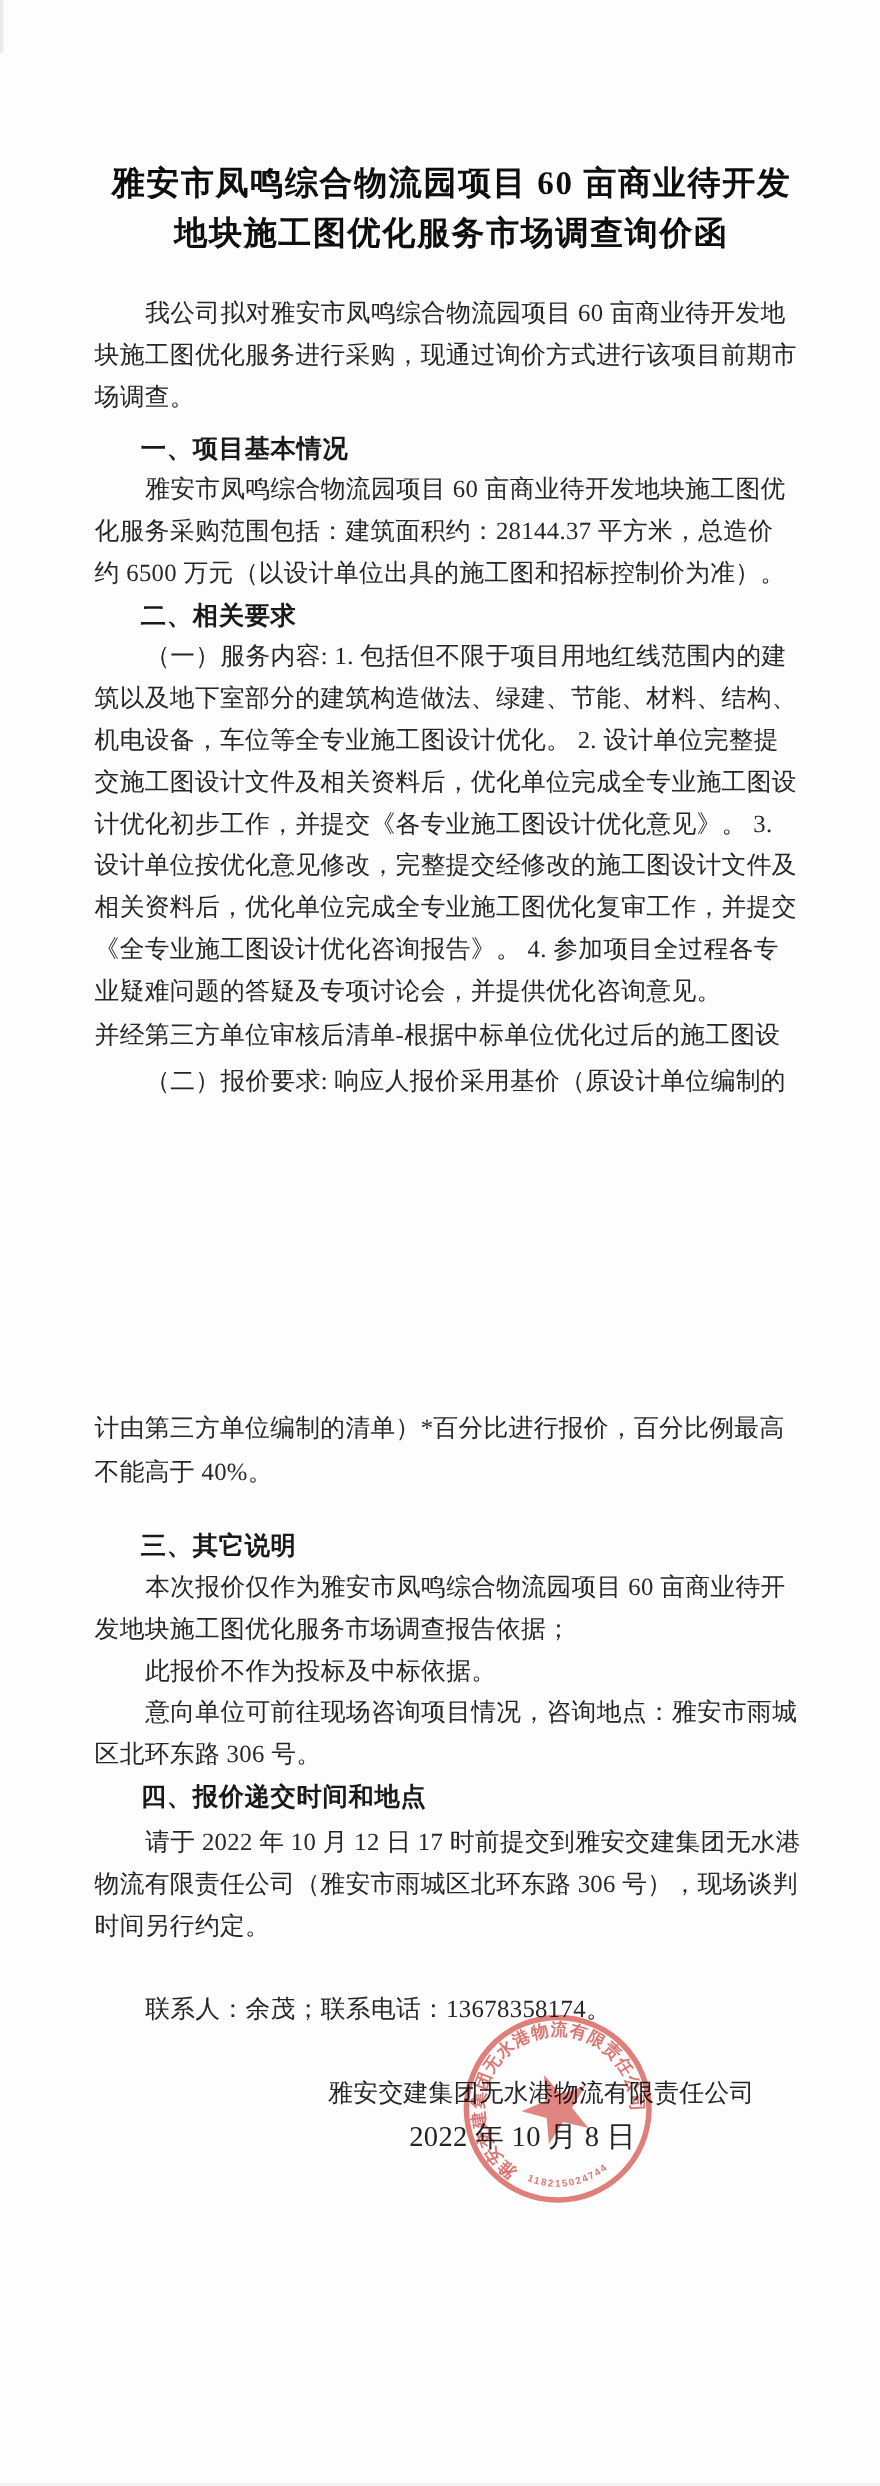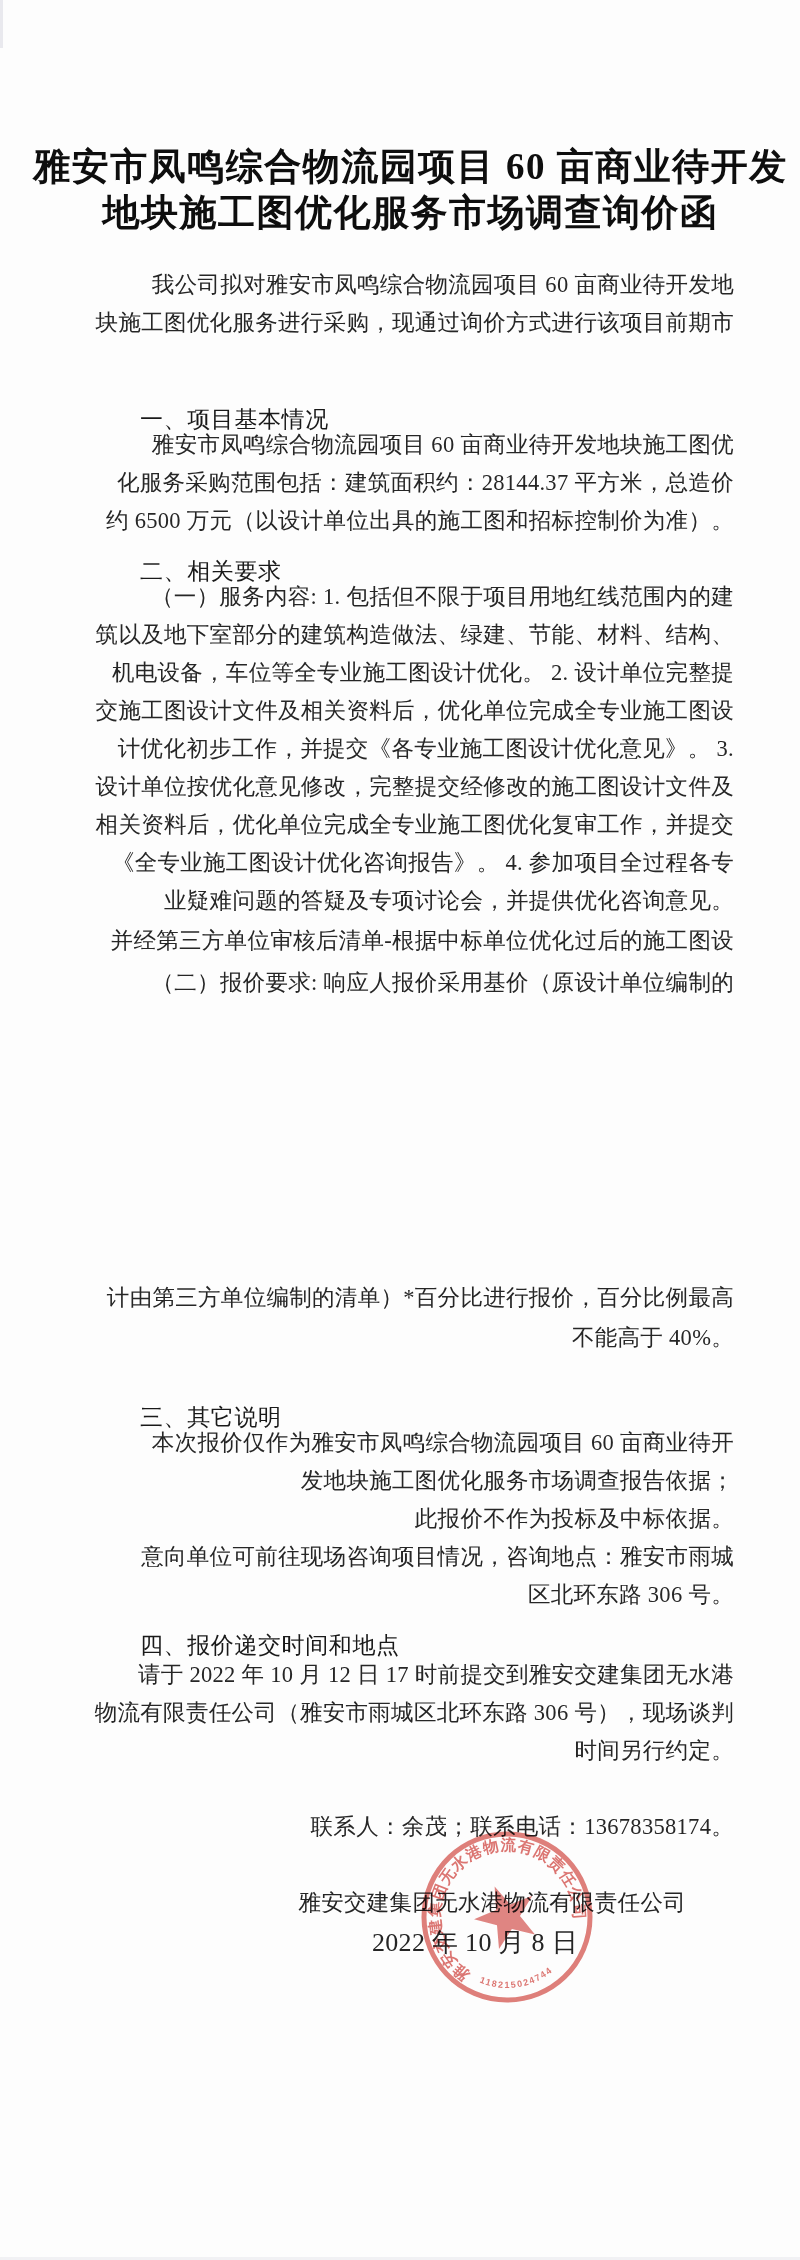--- a/index.html
+++ b/index.html
@@ -7,33 +7,33 @@
   .page{
     position:relative;width:800px;height:2260px;overflow:hidden;
     background:#fdfdfd;
     font-family:"Liberation Serif","DejaVu Serif",serif;
     color:#242424;
   }
   .title{
     position:absolute;top:144px;left:0;width:800px;margin:0;
     text-align:center;font-weight:700;color:#0e0e0e;
   }
-  .title .tline{font-size:37px;line-height:46px;letter-spacing:1.5px;padding-left:21px;}
-  .block{position:absolute;left:86px;width:648px;text-align:right;}
+  .title .tline{font-size:30px;line-height:46px;letter-spacing:1.5px;padding-left:21px;}
+  .block{position:absolute;left:86px;width:648px;}
   .line{
     font-size:22.5px;line-height:38px;letter-spacing:.3px;
     white-space:nowrap;color:#262626;
   }
   .indent{padding-left:46px;}
   .lh42 .line{line-height:42px;}
   .lh40 .line{line-height:40px;}
   .heading{
-    position:absolute;left:128px;margin:12px;
+    position:absolute;left:128px;margin:0;
     font-family:"Liberation Sans","DejaVu Sans",sans-serif;
-    font-weight:400;font-size:23px;line-height:38px;
+    font-weight:700;font-size:23px;line-height:38px;
     letter-spacing:.6px;color:#191919;text-align:center;
   }
   .sig-company{
     position:absolute;top:1884px;right:114px;
     font-size:22.5px;line-height:38px;letter-spacing:.3px;white-space:nowrap;
   }
   .sig-date{
     position:absolute;top:1924px;right:222px;
     font-size:26px;line-height:38px;letter-spacing:.3px;white-space:nowrap;
   }
@@ -56,20 +56,21 @@
   <div class="edge-left"></div>
 
   <h1 class="title">
     <div class="tline">雅安市凤鸣综合物流园项目 60 亩商业待开发</div>
     <div class="tline">地块施工图优化服务市场调查询价函</div>
   </h1>
 
   <div class="block" style="top:266px">
     <div class="line indent">我公司拟对雅安市凤鸣综合物流园项目 60 亩商业待开发地</div>
     <div class="line">块施工图优化服务进行采购，现通过询价方式进行该项目前期市</div>
+    <div class="line">场调查。</div>
   </div>
 
   <h2 class="heading" style="top:388px">一、项目基本情况</h2>
 
   <div class="block" style="top:426px">
     <div class="line indent">雅安市凤鸣综合物流园项目 60 亩商业待开发地块施工图优</div>
     <div class="line">化服务采购范围包括：建筑面积约：28144.37 平方米，总造价</div>
     <div class="line">约 6500 万元（以设计单位出具的施工图和招标控制价为准）。</div>
   </div>
 

